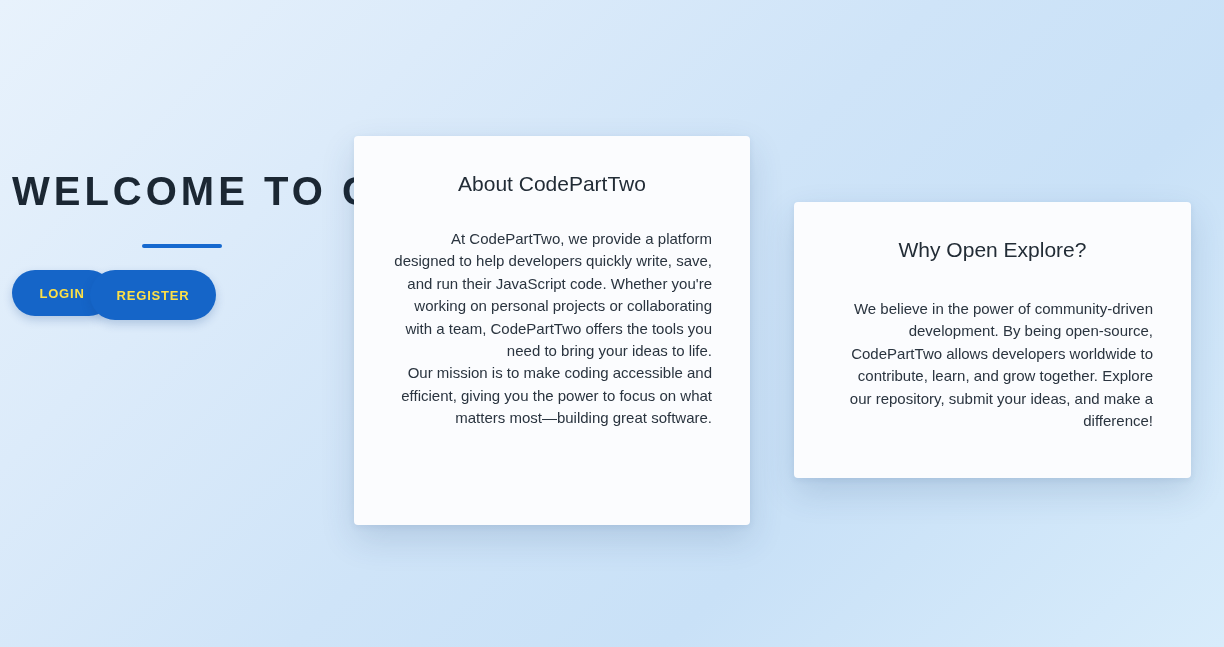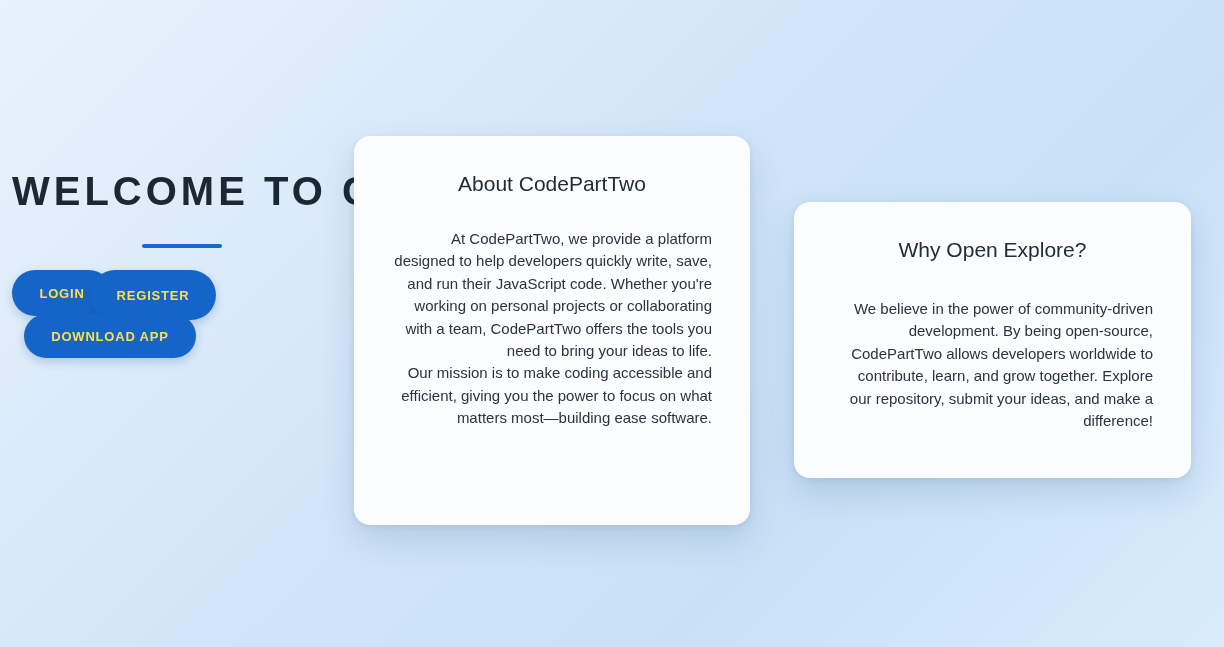--- a/index.html
+++ b/index.html
@@ -88,21 +88,21 @@
   .btn-download {
     position: absolute;
     left: 12px; top: 44px;
     width: 172px; height: 44px;
     background: #1565c8;
   }
   
   .card {
     position: absolute;
     background: #fbfcfe;
-    border-radius: 16px;
+    border-radius: 4px;
     box-shadow: 0 14px 34px rgba(30,70,120,0.16), 0 2px 6px rgba(30,70,120,0.08);
   }
   .card-about {
     left: 354px;
     top: 136px;
     width: 396px;
     height: 389px;
     padding: 36px 38px 30px 38px;
   }
   .card-open {
@@ -135,29 +135,28 @@
 <div class="page">
 
   <section class="hero">
     <h1 class="hero-title">WELCOME TO CODEPARTTWO</h1>
     <div class="hero-rule"></div>
 
 
     <div class="btn-row">
       <button class="btn btn-login">LOGIN</button>
       <button class="btn btn-register">REGISTER</button>
-      <button class="btn btn-download">DOWNLOAD APP</button>
     </div>
   </section>
 
   <section class="card card-about">
     <h2 class="card-title">About CodePartTwo</h2>
     <div class="card-body">
       <p>At CodePartTwo, we provide a platform designed to help developers quickly write, save, and run their JavaScript code. Whether you're working on personal projects or collaborating with a team, CodePartTwo offers the tools you need to bring your ideas to life.</p>
-      <p>Our mission is to make coding accessible and efficient, giving you the power to focus on what matters most—building ease software.</p>
+      <p>Our mission is to make coding accessible and efficient, giving you the power to focus on what matters most—building great software.</p>
     </div>
   </section>
 
   <section class="card card-open">
     <h2 class="card-title">Why Open Explore?</h2>
     <div class="card-body">
       <p>We believe in the power of community-driven development. By being open-source, CodePartTwo allows developers worldwide to contribute, learn, and grow together. Explore our repository, submit your ideas, and make a difference!</p>
     </div>
   </section>
 

